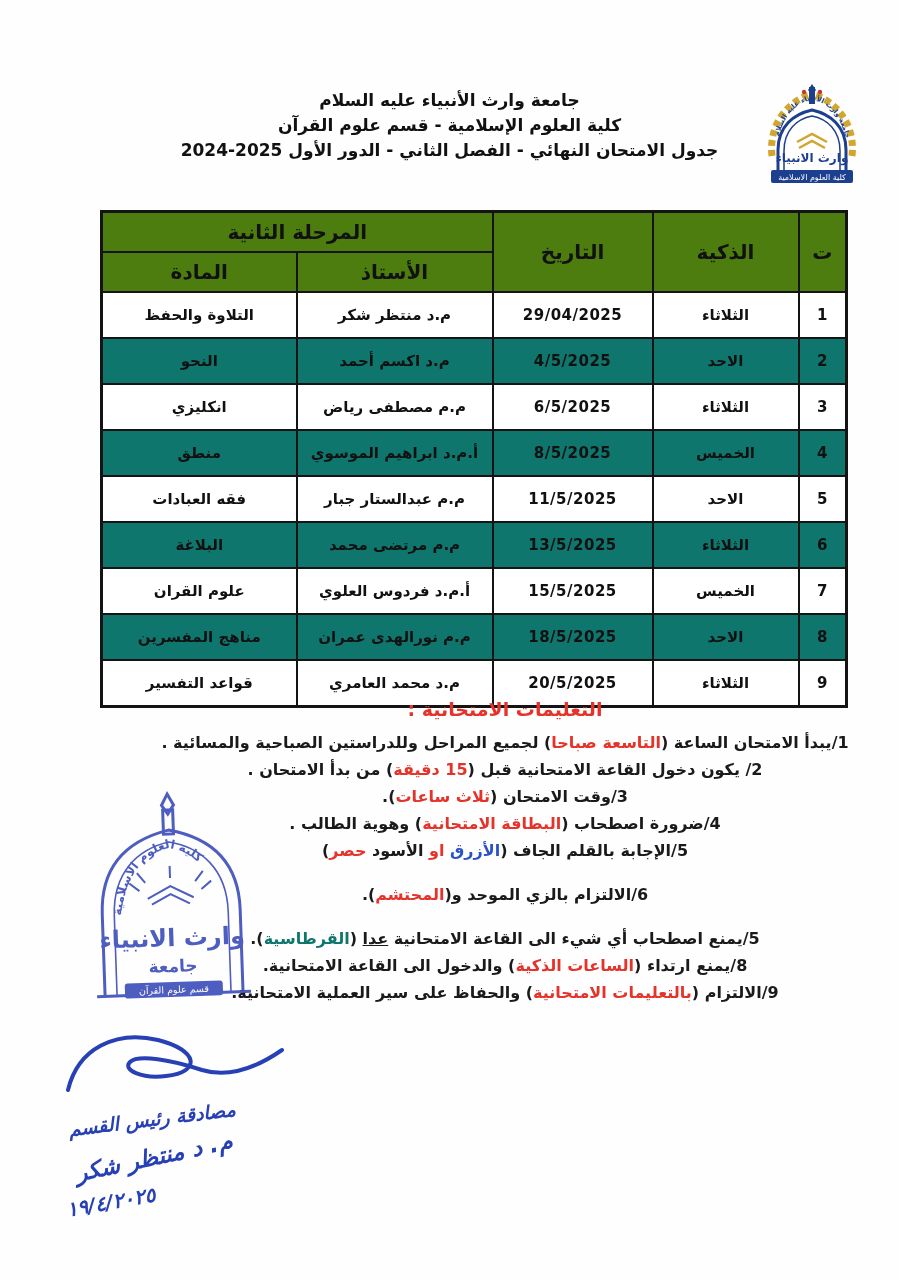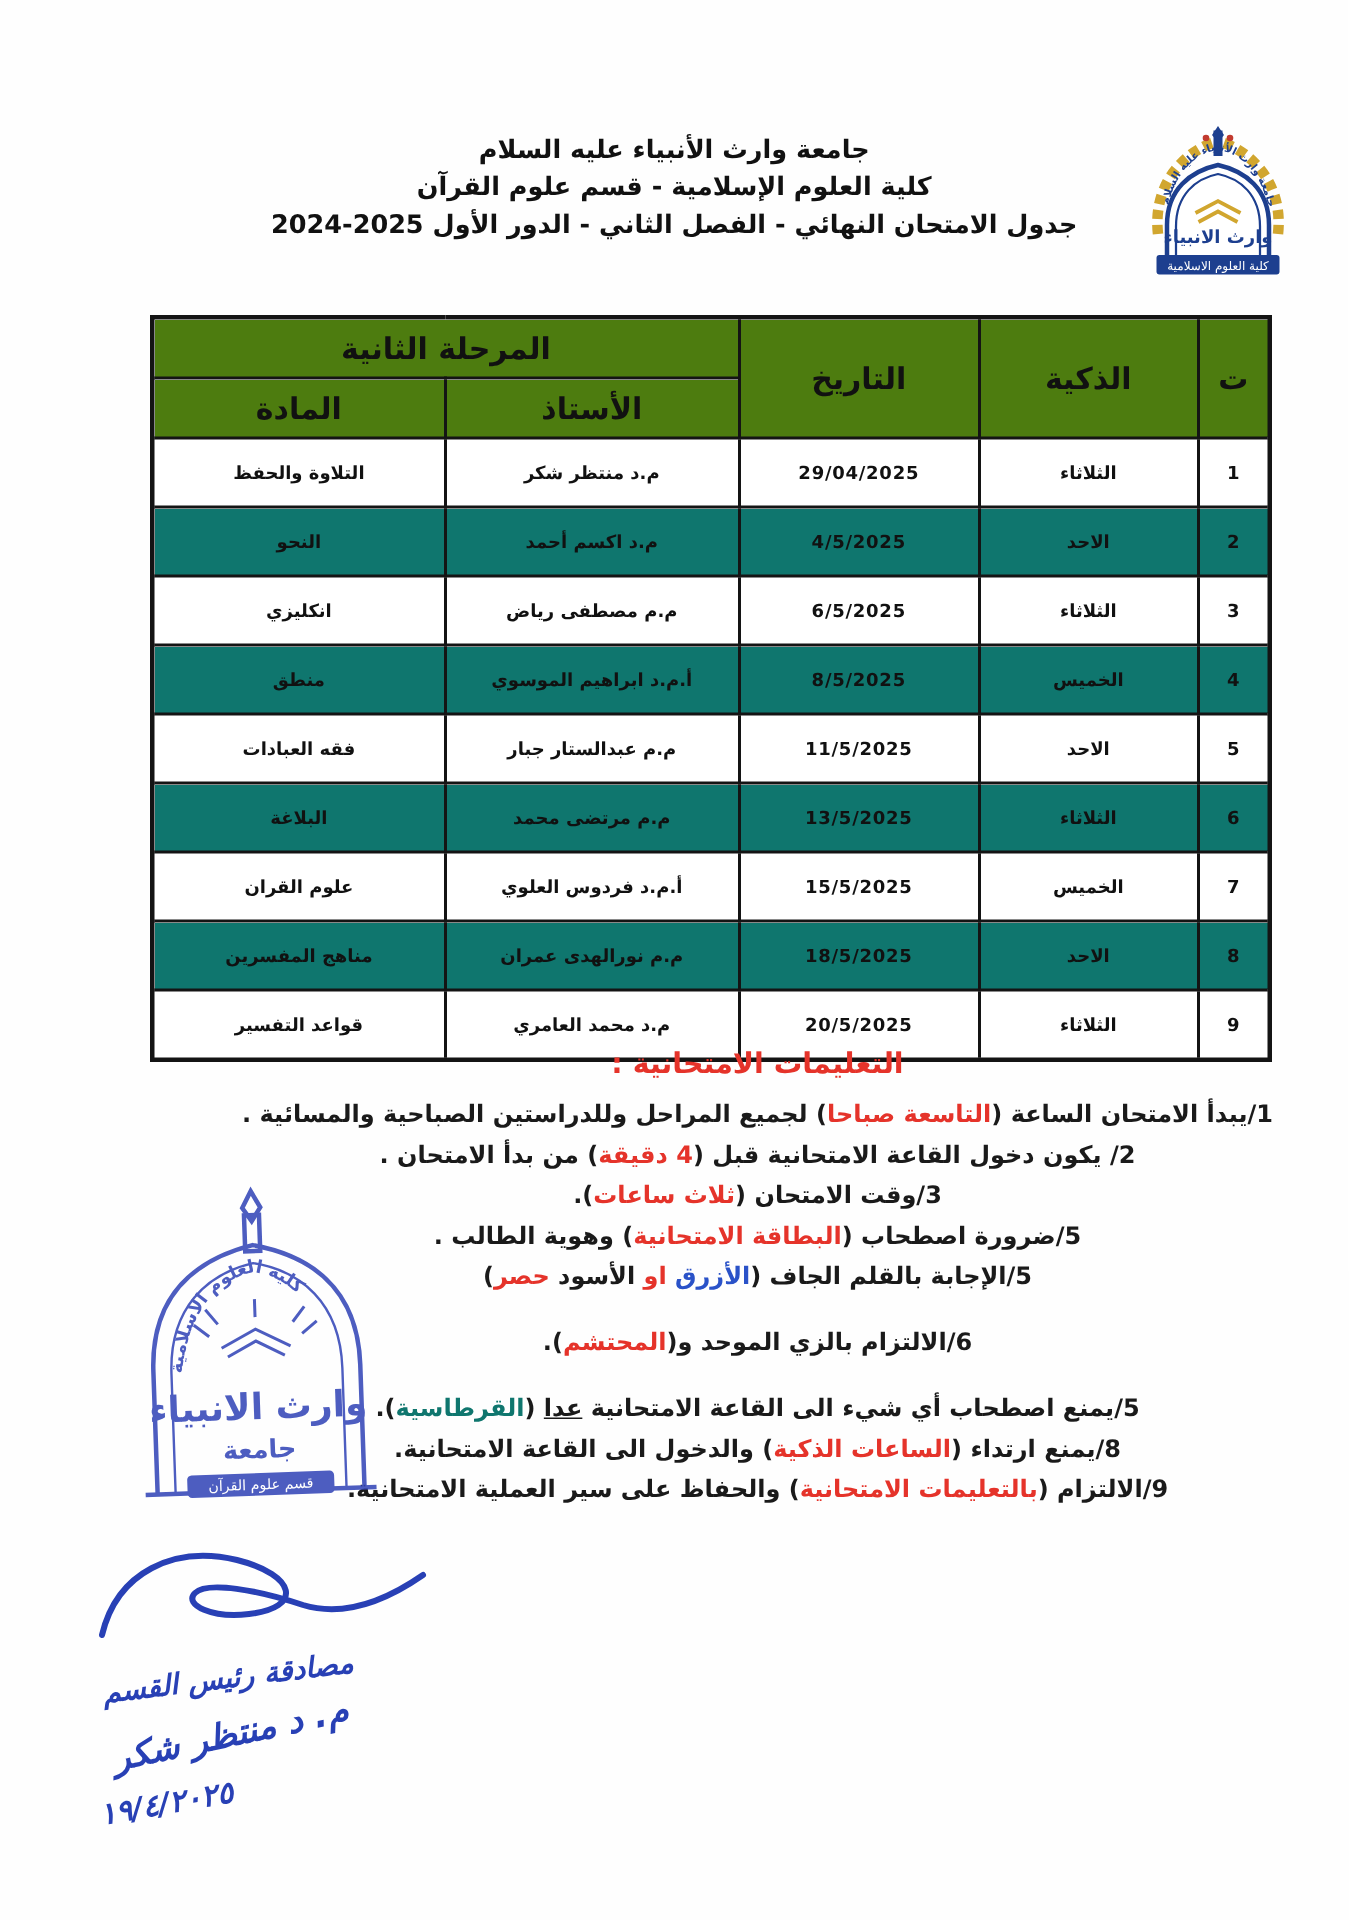--- a/index.html
+++ b/index.html
@@ -20,21 +20,21 @@
   table.sched{
     border-collapse:collapse;direction:rtl;table-layout:fixed;width:745px;
     border:3px solid #141414;background:#fff;
   }
   table.sched th,table.sched td{
     border:2px solid #141414;text-align:center;vertical-align:middle;
     font-weight:bold;color:#111;padding:0;overflow:hidden;white-space:nowrap;
   }
   table.sched th{background:#4d7c0f;font-size:20px;height:38px;}
   th.stage{font-size:20px;height:40px;}
-  table.sched td{height:44px;font-size:12px;background:#ffffff;}
+  table.sched td{height:44px;font-size:15px;background:#ffffff;}
   tr.alt td{background:#0f766e;}
   td.c-date{font-size:17px;letter-spacing:.5px;}
   td.c-seq{font-size:16px;}
   
   .instructions{
     position:absolute;top:698px;right:41px;width:706px;direction:rtl;text-align:center;
   }
   .instr-title{font-size:19px;font-weight:bold;margin-bottom:9px;}
   .instr-line{font-size:16px;font-weight:bold;line-height:27px;color:#1a1a1a;}
   .instr-line.gap{margin-top:17px;}
@@ -164,23 +164,23 @@
             <td class="c-subject">قواعد التفسير</td>
           </tr>
         </tbody>
     </table>
   </div>
 
   <div class="instructions">
     <div class="instr-title" id="instr-title" style="color: rgb(229, 51, 42);">التعليمات الامتحانية :</div>
     <div id="instr-list">
         <div class="instr-line"><span>1/يبدأ الامتحان الساعة (</span><span style="color: rgb(229, 51, 42);">التاسعة صباحا</span><span>) لجميع المراحل وللدراستين الصباحية والمسائية .</span></div>
-        <div class="instr-line"><span>2/ يكون دخول القاعة الامتحانية قبل (</span><span style="color: rgb(229, 51, 42);">4 دقيقة</span><span>) من بدأ الامتحان .</span></div>
+        <div class="instr-line"><span>2/ يكون دخول القاعة الامتحانية قبل (</span><span style="color: rgb(229, 51, 42);">15 دقيقة</span><span>) من بدأ الامتحان .</span></div>
         <div class="instr-line"><span>3/وقت الامتحان (</span><span style="color: rgb(229, 51, 42);">ثلاث ساعات</span><span>).</span></div>
-        <div class="instr-line"><span>5/ضرورة اصطحاب (</span><span style="color: rgb(229, 51, 42);">البطاقة الامتحانية</span><span>) وهوية الطالب .</span></div>
+        <div class="instr-line"><span>4/ضرورة اصطحاب (</span><span style="color: rgb(229, 51, 42);">البطاقة الامتحانية</span><span>) وهوية الطالب .</span></div>
         <div class="instr-line"><span>5/الإجابة بالقلم الجاف (</span><span style="color: rgb(42, 82, 200);">الأزرق</span><span> </span><span style="color: rgb(229, 51, 42);">او</span><span> الأسود </span><span style="color: rgb(229, 51, 42);">حصر</span><span>)</span></div>
         <div class="instr-line gap"><span>6/الالتزام بالزي الموحد و(</span><span style="color: rgb(229, 51, 42);">المحتشم</span><span>).</span></div>
         <div class="instr-line gap"><span>5/يمنع اصطحاب أي شيء الى القاعة الامتحانية </span><span class="u">عدا</span><span> (</span><span style="color: #0f766e;">القرطاسية</span><span>).</span></div>
         <div class="instr-line"><span>8/يمنع ارتداء (</span><span style="color: rgb(229, 51, 42);">الساعات الذكية</span><span>) والدخول الى القاعة الامتحانية.</span></div>
         <div class="instr-line"><span>9/الالتزام (</span><span style="color: rgb(229, 51, 42);">بالتعليمات الامتحانية</span><span>) والحفاظ على سير العملية الامتحانية.</span></div>
       </div>
   </div>
 
   <div class="stamp-wrap">
     <svg viewBox="0 0 204 232" width="204" height="232">

